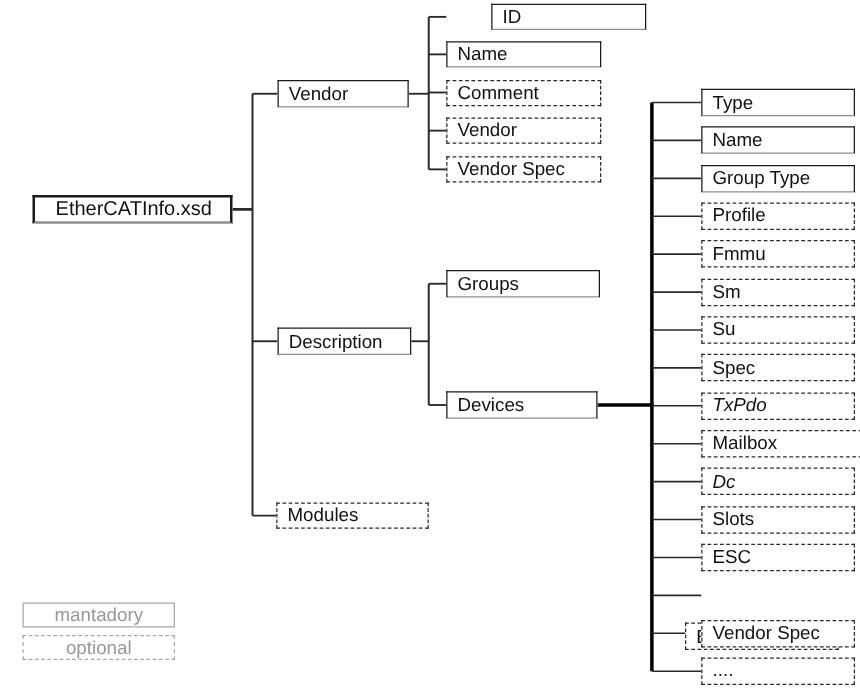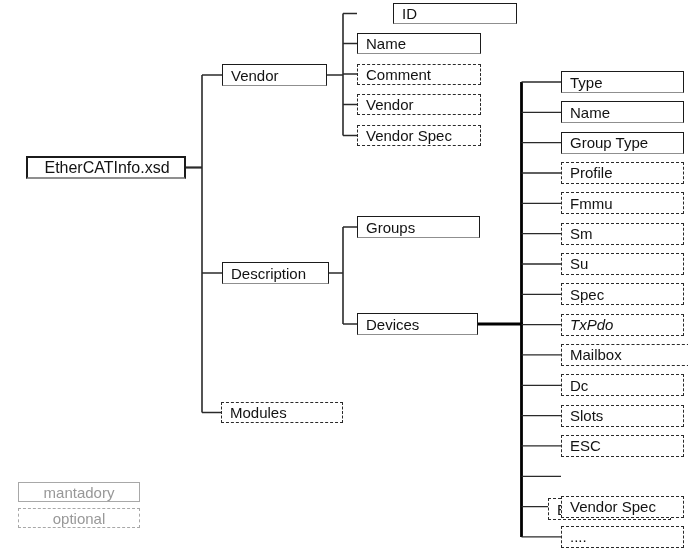--- a/index.html
+++ b/index.html
@@ -104,21 +104,21 @@
       <div class="node solid" style="left: 561px; top: 71px; width: 123px; height: 22px;">Type</div>
       <div class="node solid" style="left: 561px; top: 101.33px; width: 123px; height: 22px;">Name</div>
       <div class="node solid" style="left: 561px; top: 131.66px; width: 123px; height: 22px;">Group Type</div>
       <div class="node dashed" style="left: 561px; top: 161.99px; width: 123px; height: 22px;">Profile</div>
       <div class="node dashed" style="left: 561px; top: 192.32px; width: 123px; height: 22px;">Fmmu</div>
       <div class="node dashed" style="left: 561px; top: 222.65px; width: 123px; height: 22px;">Sm</div>
       <div class="node dashed" style="left: 561px; top: 252.98px; width: 123px; height: 22px;">Su</div>
       <div class="node dashed" style="left: 561px; top: 283.31px; width: 123px; height: 22px;">Spec</div>
       <div class="node dashed" style="left: 561px; top: 313.64px; width: 123px; height: 22px; font-style: italic;">TxPdo</div>
       <div class="node dashed" style="left: 561px; top: 343.97px; width: 144px; height: 22px;">Mailbox</div>
-      <div class="node dashed" style="left: 561px; top: 374.3px; width: 123px; height: 22px;">Dc</div>
+      <div class="node dashed" style="left: 561px; top: 374.3px; width: 123px; height: 22px; font-style: italic;">Dc</div>
       <div class="node dashed" style="left: 561px; top: 404.63px; width: 123px; height: 22px;">Slots</div>
       <div class="node dashed" style="left: 561px; top: 434.96px; width: 123px; height: 22px;">ESC</div>
       <div class="node dashed" style="left: 548px; top: 465.29px; width: 123px; height: 22px; margin-top: 33px;">Eeprom</div>
       <div class="node dashed" style="left: 561px; top: 495.62px; width: 123px; height: 22px;">Vendor Spec</div>
       <div class="node dashed" style="left: 561px; top: 525.95px; width: 123px; height: 22px;">....</div>
     </div>
 
   <div class="node solid legend-node" style="left:18px;top:482px;width:122px;height:20px;">mantadory</div>
   <div class="node dashed legend-node" style="left:18px;top:508px;width:122px;height:20px;">optional</div>
 </div>

